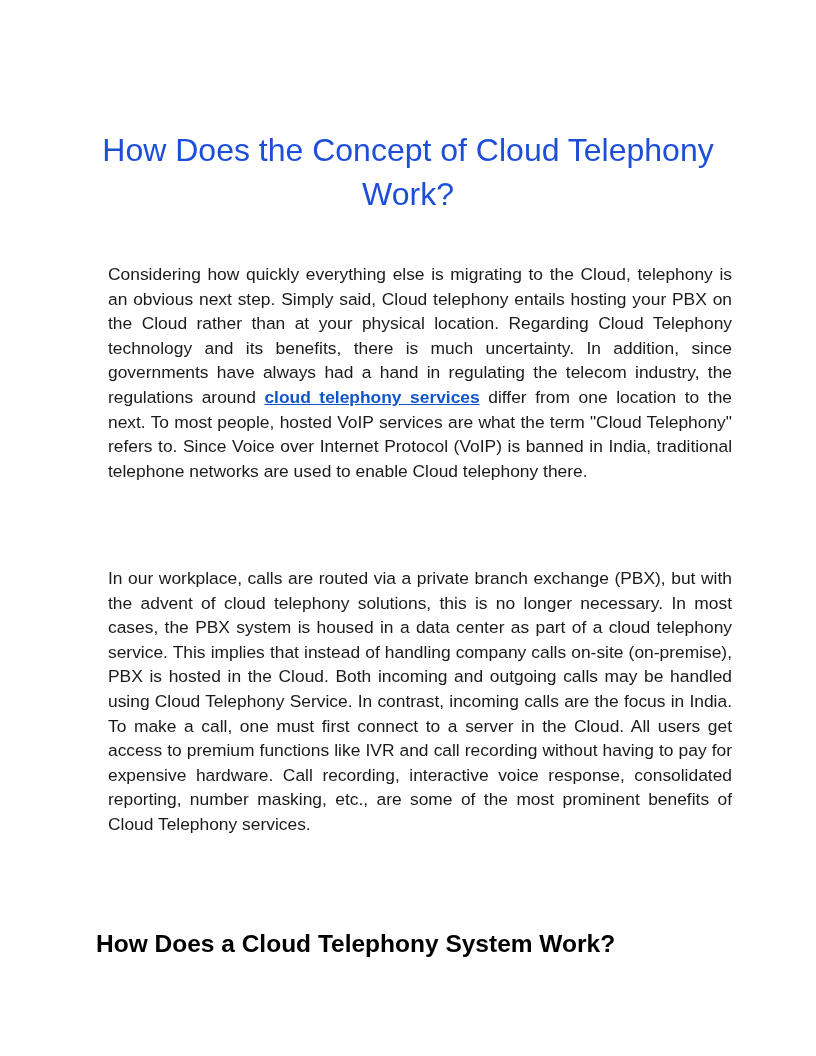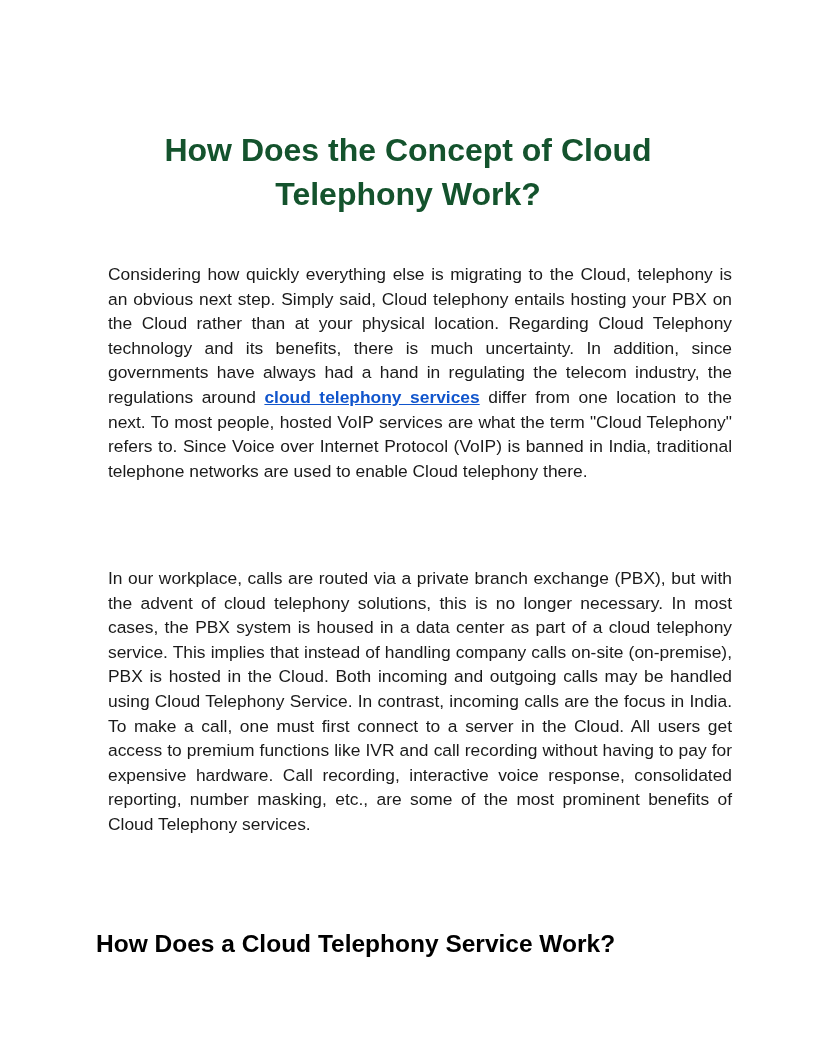--- a/index.html
+++ b/index.html
@@ -1,32 +1,32 @@
 <!DOCTYPE html>
 <html><head>
   <meta charset="utf-8">
   <style>
     html, body { margin: 0; padding: 0; background: #ffffff; }
     body { width: 816px; height: 1056px; position: relative; overflow: hidden;
            font-family: "Liberation Sans", sans-serif; color: #000000; }
     .page { position: absolute; left: 96px; top: 0; width: 624px; }
     .title { position: absolute; left: 0; top: 128px; width: 624px; text-align: center;
-             font-weight: bold; font-size: 32px; line-height: 44px; margin: 0; color: #14532d; }
+             font-weight: normal; font-size: 32px; line-height: 44px; margin: 0; color: #1d4ed8; }
     .para { position: absolute; left: 12px; width: 624px; margin: 0; font-size: 17.4px;
             line-height: 24.6px; text-align: justify; color: #1a1a1a; }
     .p1 { top: 262px; }
     .p2 { top: 566px; }
     .link { color: #1155cc; font-weight: bold; text-decoration: underline; }
     .h2 { position: absolute; left: 0; top: 926px; margin: 0; font-weight: bold;
           font-size: 24.5px; line-height: 36px; color: #000; white-space: nowrap; }
   </style>
 </head>
 <body>
 
 <div class="page">
   <h1 class="title">How Does the Concept of Cloud Telephony Work?</h1>
 
   <p class="para p1"><span>Considering how quickly everything else is migrating to the Cloud, telephony is an obvious next step. Simply said, Cloud telephony entails hosting your PBX on the Cloud rather than at your physical location. Regarding Cloud Telephony technology and its benefits, there is much uncertainty. In addition, since governments have always had a hand in regulating the telecom industry, the regulations around </span><a class="link">cloud telephony services</a><span> differ from one location to the next. To most people, hosted VoIP services are what the term "Cloud Telephony" refers to. Since Voice over Internet Protocol (VoIP) is banned in India, traditional telephone networks are used to enable Cloud telephony there.</span></p>
 
   <p class="para p2">In our workplace, calls are routed via a private branch exchange (PBX), but with the advent of cloud telephony solutions, this is no longer necessary. In most cases, the PBX system is housed in a data center as part of a cloud telephony service. This implies that instead of handling company calls on-site (on-premise), PBX is hosted in the Cloud. Both incoming and outgoing calls may be handled using Cloud Telephony Service. In contrast, incoming calls are the focus in India. To make a call, one must first connect to a server in the Cloud. All users get access to premium functions like IVR and call recording without having to pay for expensive hardware. Call recording, interactive voice response, consolidated reporting, number masking, etc., are some of the most prominent benefits of Cloud Telephony services.</p>
 
-  <h2 class="h2">How Does a Cloud Telephony Service Work?</h2>
+  <h2 class="h2">How Does a Cloud Telephony System Work?</h2>
 </div>
 
 </body></html>

